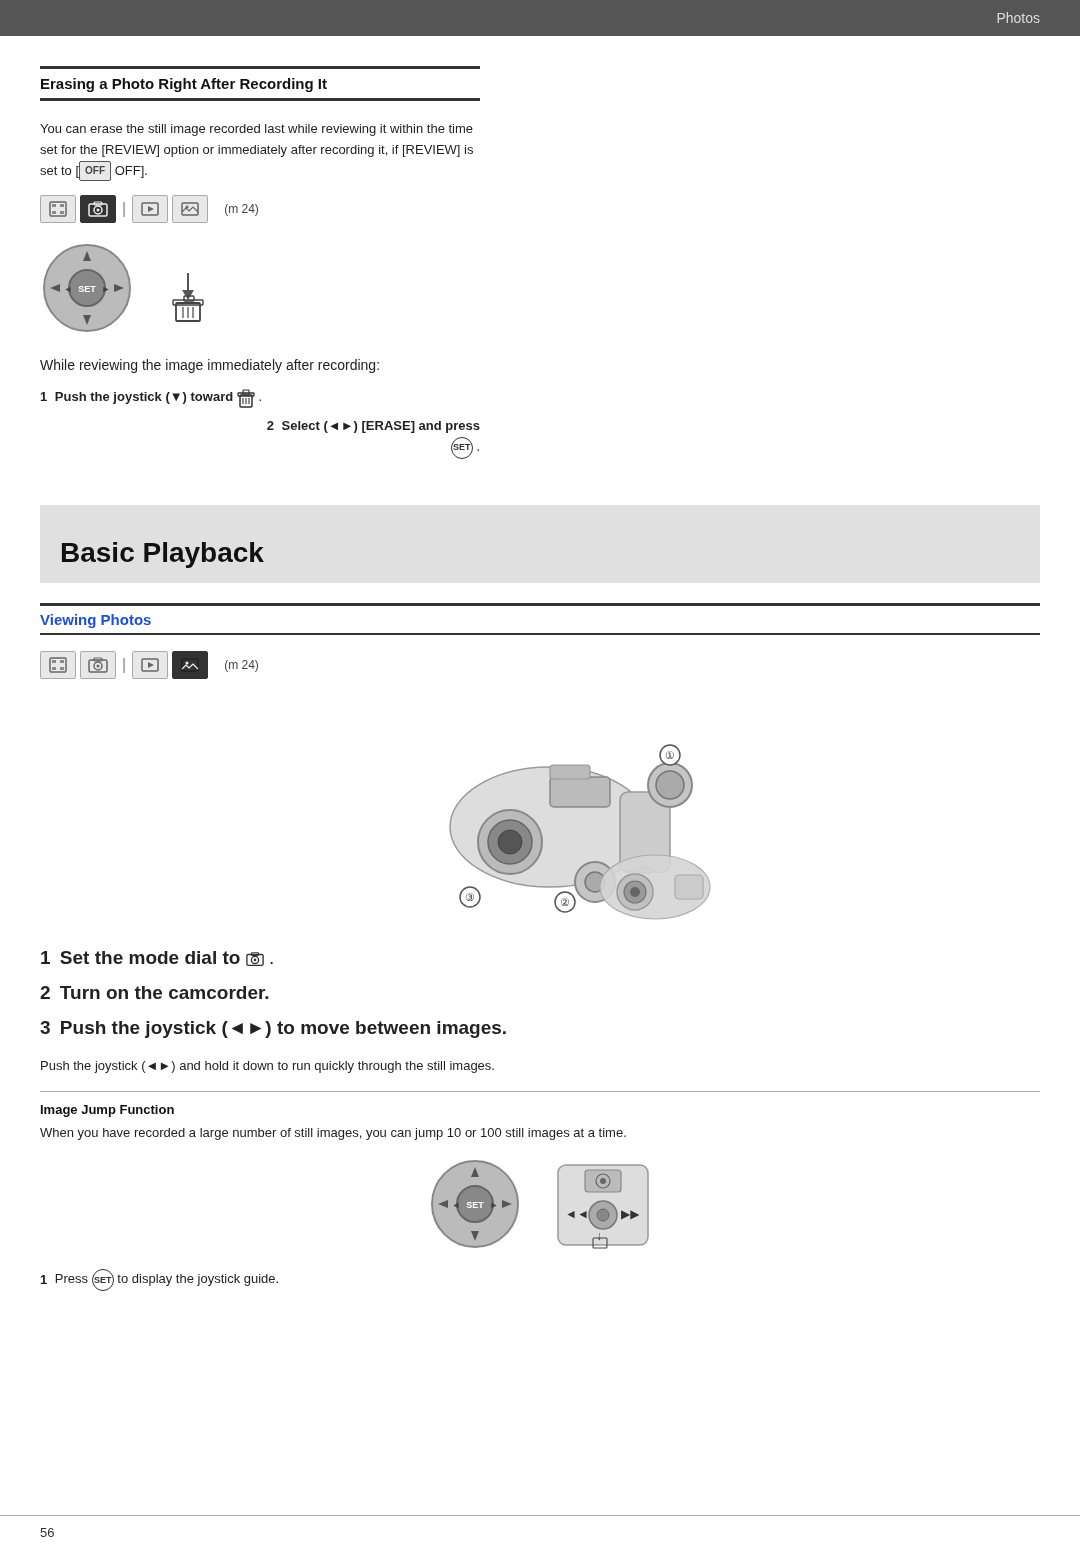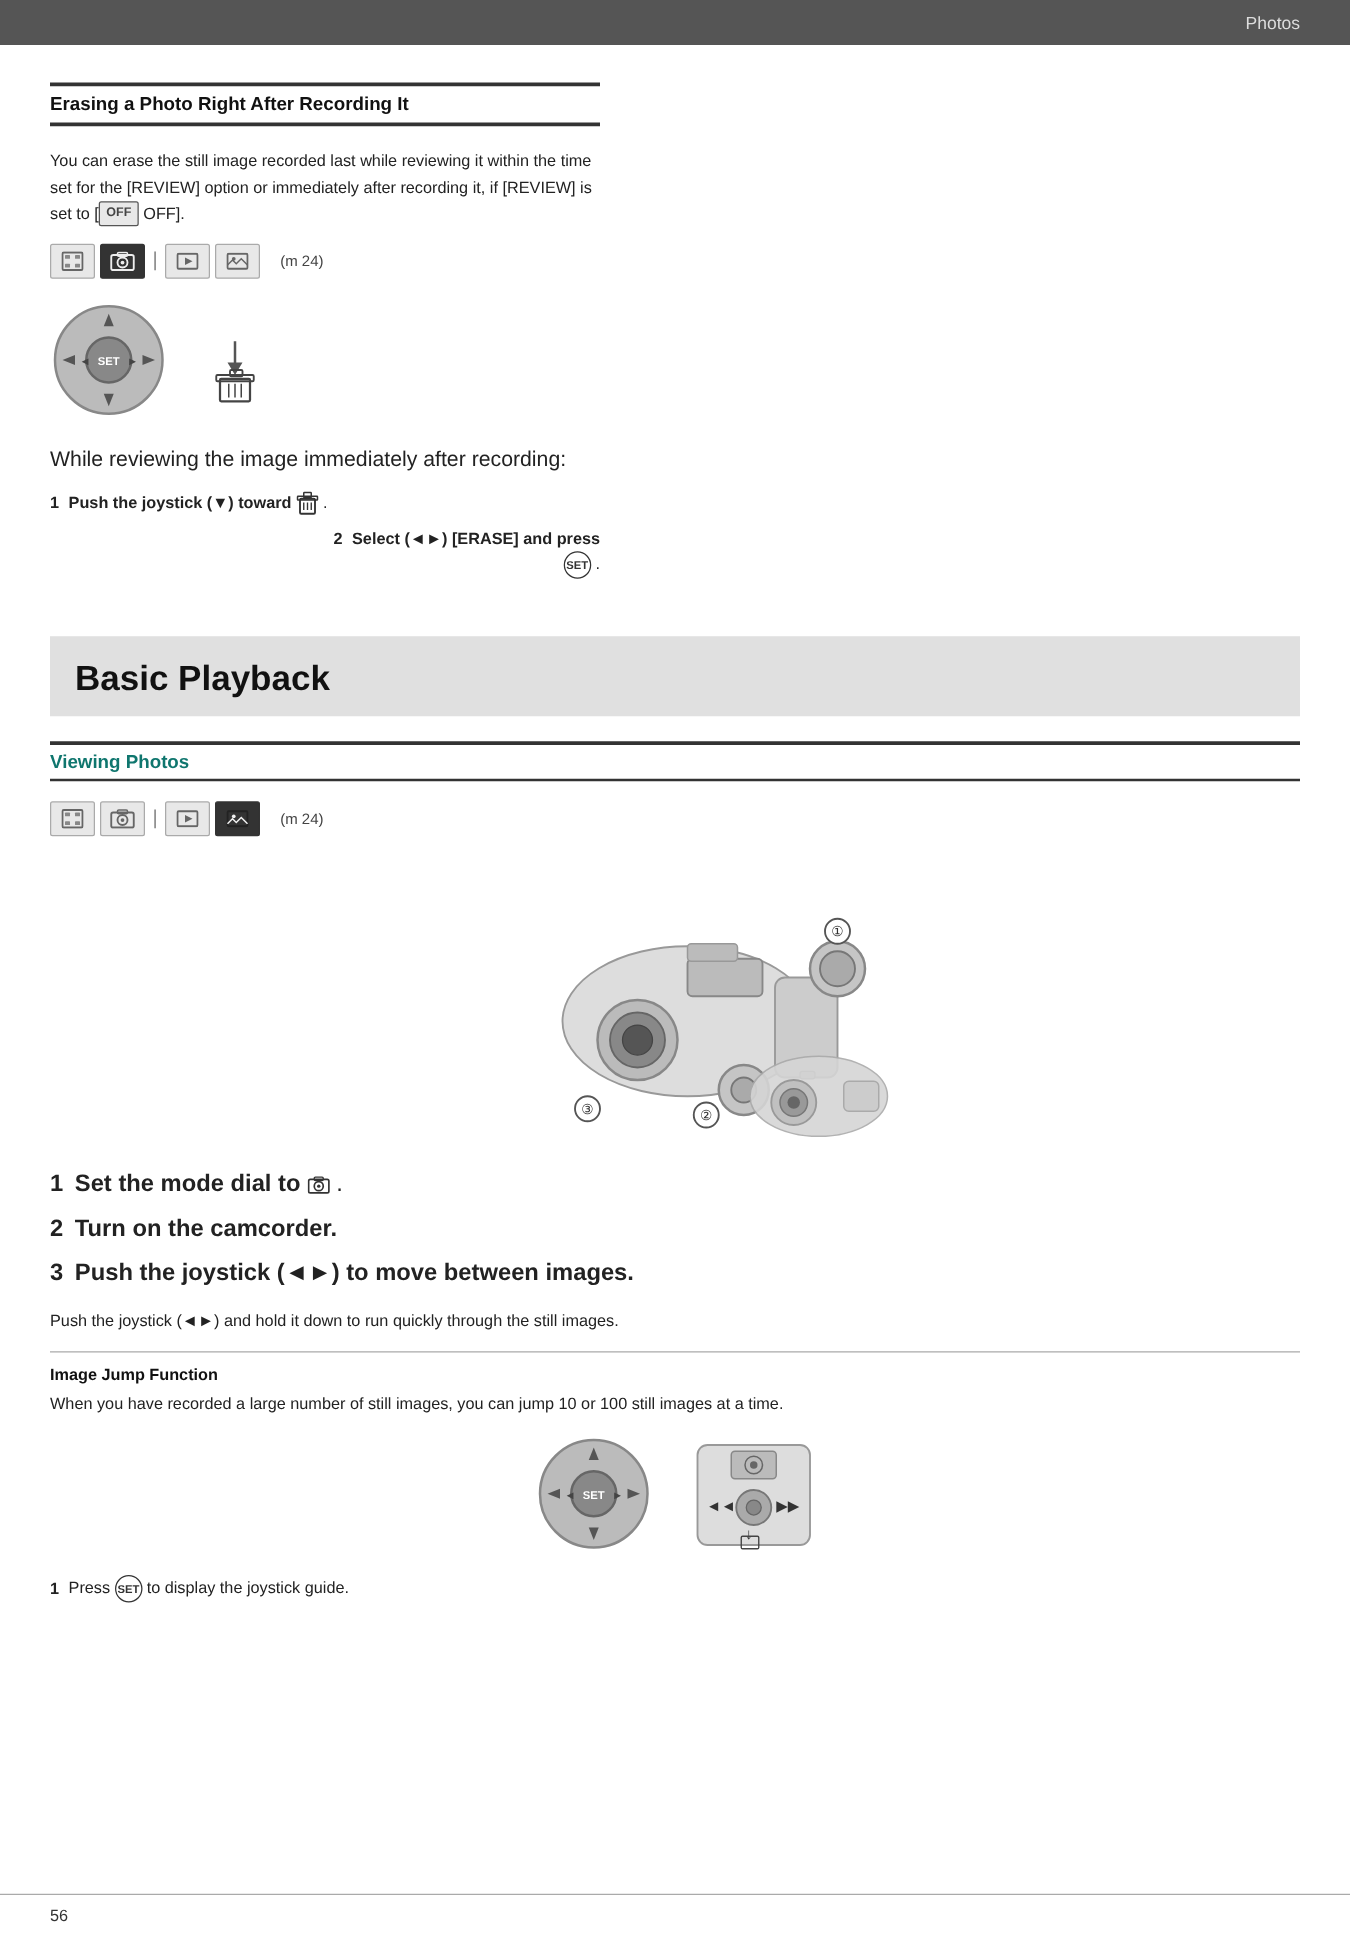--- a/index.html
+++ b/index.html
@@ -117,21 +117,21 @@
     .trash-icon-box {
       width: 60px;
       height: 70px;
       display: flex;
       align-items: center;
       justify-content: center;
       flex-direction: column;
     }
 
     .caption-text {
-      font-size: 17px;
+      font-size: 14px;
       line-height: 1.55;
       color: #222;
       margin-bottom: 10px;
     }
 
     .steps-list {
       list-style: none;
       padding: 0;
       margin: 0;
     }
@@ -147,39 +147,39 @@
       margin-right: 4px;
     }
 
     
     .right-col {
       flex: 1;
     }
 
     .basic-playback-header {
       background: #e0e0e0;
-      padding: 18px 20px 14px 20px;
+      padding: 32px 20px 14px 20px;
       margin-bottom: 20px;
     }
     .basic-playback-header h1 {
       font-size: 28px;
       font-weight: bold;
       color: #111;
     }
 
     .subsection-title-bar {
       border-top: 3px solid #333;
       border-bottom: 2px solid #333;
       padding: 5px 0;
       margin-bottom: 16px;
     }
     .subsection-title-bar h3 {
       font-size: 15px;
       font-weight: bold;
-      color: #0f766e;
+      color: #1d4ed8;
     }
 
     .subsection-rule {
       border: none;
       border-top: 1.5px solid #aaa;
       margin: 14px 0 10px 0;
     }
 
     .subsection-heading {
       font-size: 13px;

